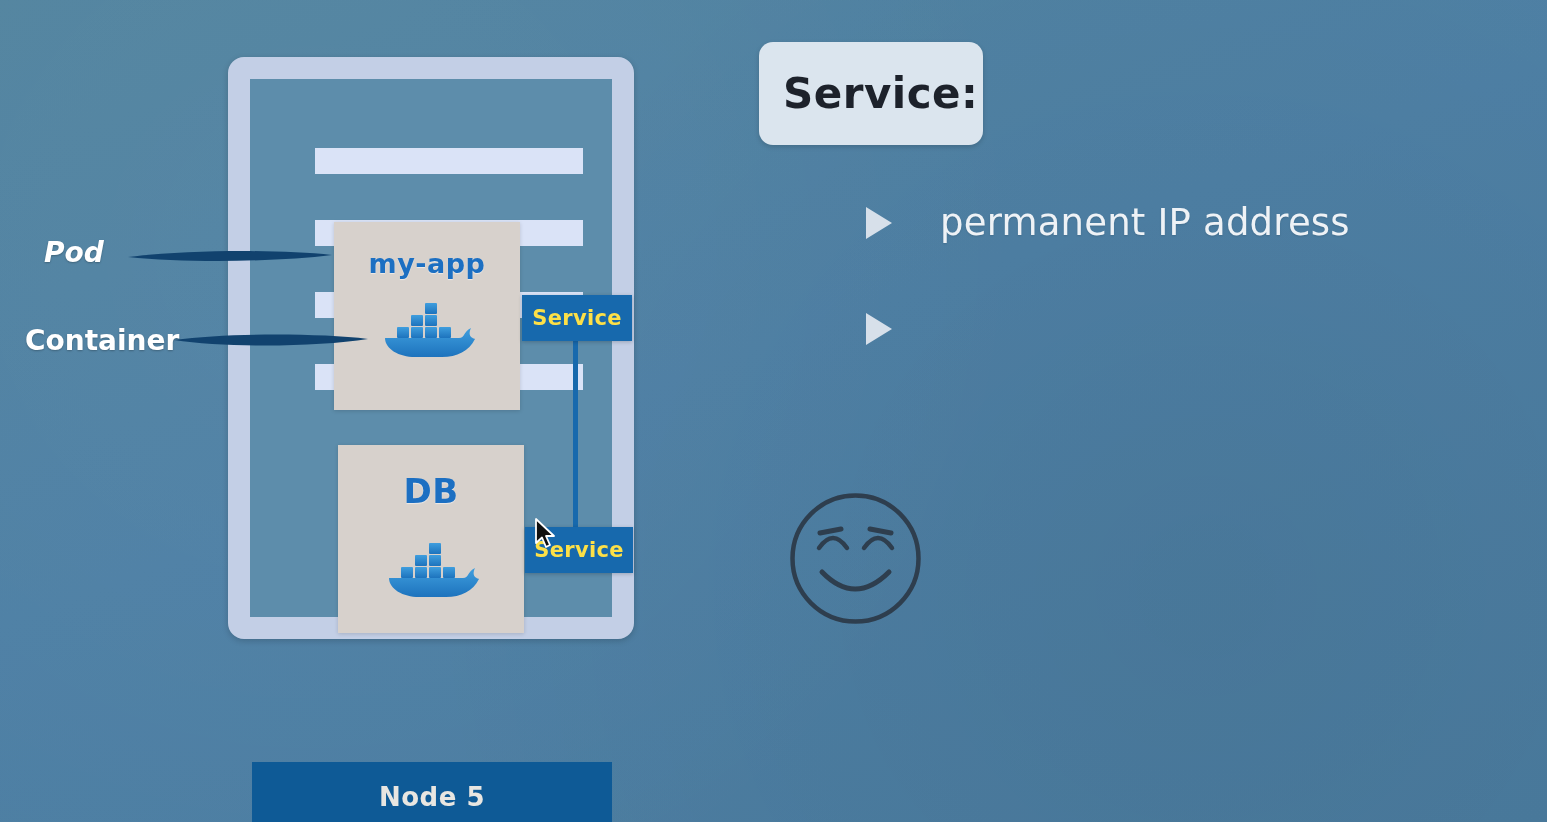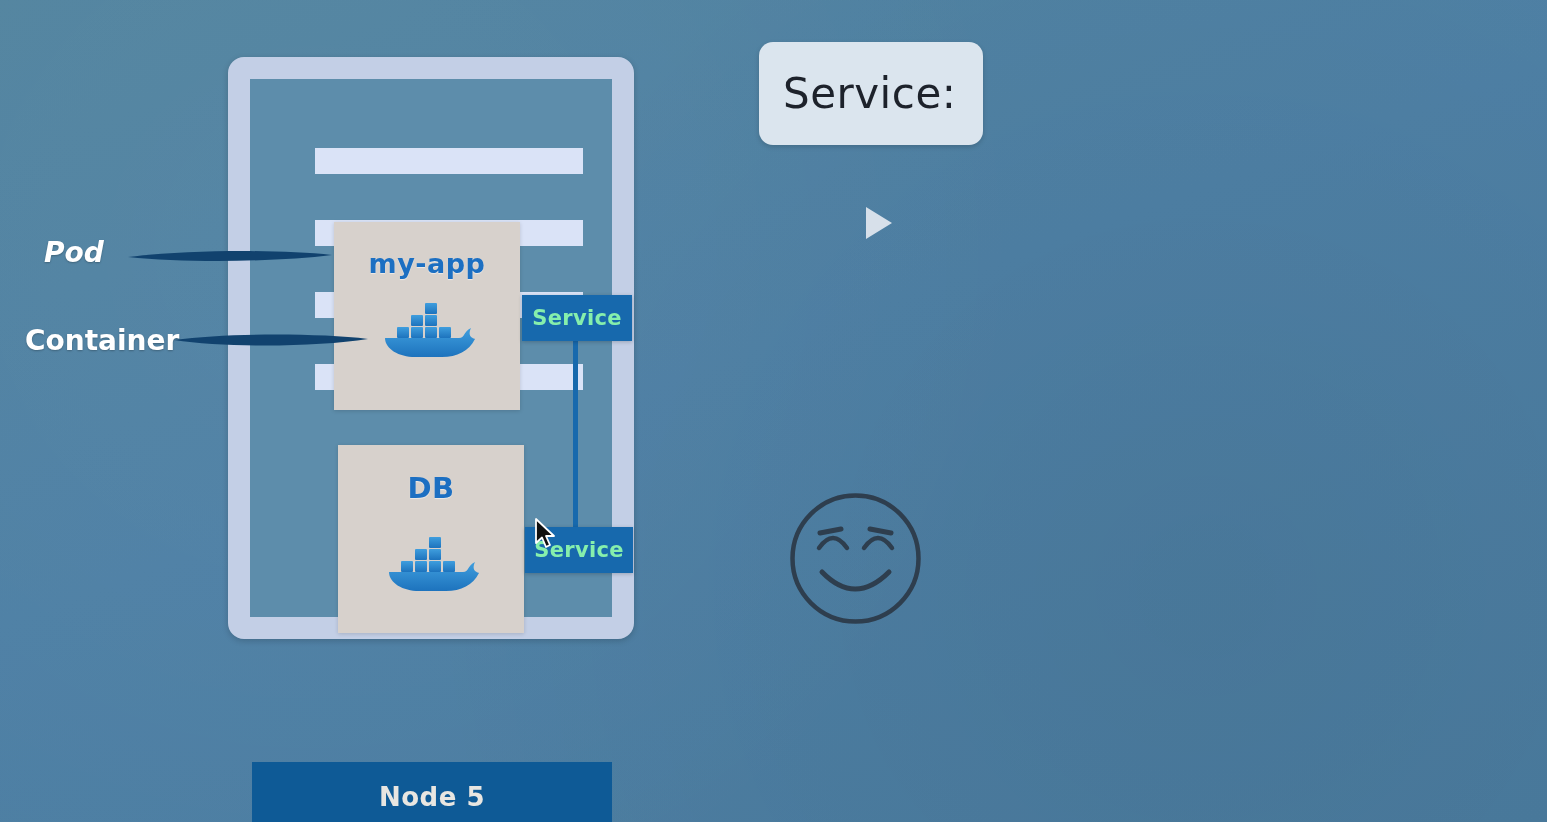--- a/index.html
+++ b/index.html
@@ -59,30 +59,30 @@
 
   .pod-title{
     font-family:"DejaVu Sans", sans-serif;
     font-weight:700;
     color:#1c6fc2;
     font-size:27px;
     letter-spacing:0.5px;
     margin-top:26px;
     text-shadow:0 1px 1px rgba(255,255,255,0.55);
   }
-  .pod-db .pod-title{ font-size:29px; }
+  .pod-db .pod-title{ font-size:34px; }
 
   .whale{ margin-top:14px; }
   .pod-db .whale{ margin-top:22px; }
 
   
   .svc-badge{
     position:absolute;
     background:#1769ad;
-    color:#86efac;
+    color:#fde047;
     font-family:"DejaVu Sans", sans-serif;
     font-weight:700;
     font-size:21px;
     display:flex; align-items:center; justify-content:center;
     letter-spacing:0.3px;
     box-shadow:0 1px 4px rgba(0,0,0,0.22);
   }
   .svc-1{ left:272px; top:216px; width:110px; height:46px; }
   .svc-2{ left:275px; top:448px; width:108px; height:46px; }
 
@@ -125,21 +125,21 @@
     position:absolute; left:759px; top:42px;
     width:224px; height:103px;
     background:#dbe5ee;
     border-radius:14px;
     display:flex; align-items:center;
     padding-left:24px;
     box-shadow:0 2px 5px rgba(0,0,0,0.16);
   }
   .title-chip span{
     font-family:"DejaVu Sans", sans-serif;
-    font-weight:400;
+    font-weight:700;
     font-size:42px;
     color:#1d222b;
     letter-spacing:0.5px;
   }
 
   .bullets{ position:absolute; left:866px; top:196px; width:680px; }
   .bullet-row{ display:flex; align-items:flex-start; margin-bottom:52px; }
   .tri{
     width:0; height:0;
     border-left:26px solid #d7e0ea;
@@ -256,20 +256,24 @@
   <path d="M2 15 C55 8, 145 8, 196 14 C145 22, 55 23, 2 15 Z" fill="#11426e"></path>
 </svg>
 
 <div class="title-chip">
   <span>Service:</span>
 </div>
 
 <div class="bullets">
   <div class="bullet-row">
     <div class="tri"></div>
+    <div class="bullet-text">permanent IP address</div>
+  </div>
+  <div class="bullet-row">
+    <div class="tri"></div>
   </div>
 </div>
 
 <div class="smiley">
   <svg width="133" height="133" viewBox="0 0 133 133">
     <g fill="none" stroke="#2e3e4e" stroke-width="4.5" stroke-linecap="round">
       <circle cx="66.5" cy="66.5" r="63"></circle>
       <path d="M30 56 q14 -20 28 0"></path>
       <path d="M75 56 q14 -20 28 0"></path>
       <path d="M31 41 l21 -4" stroke-width="5"></path>

